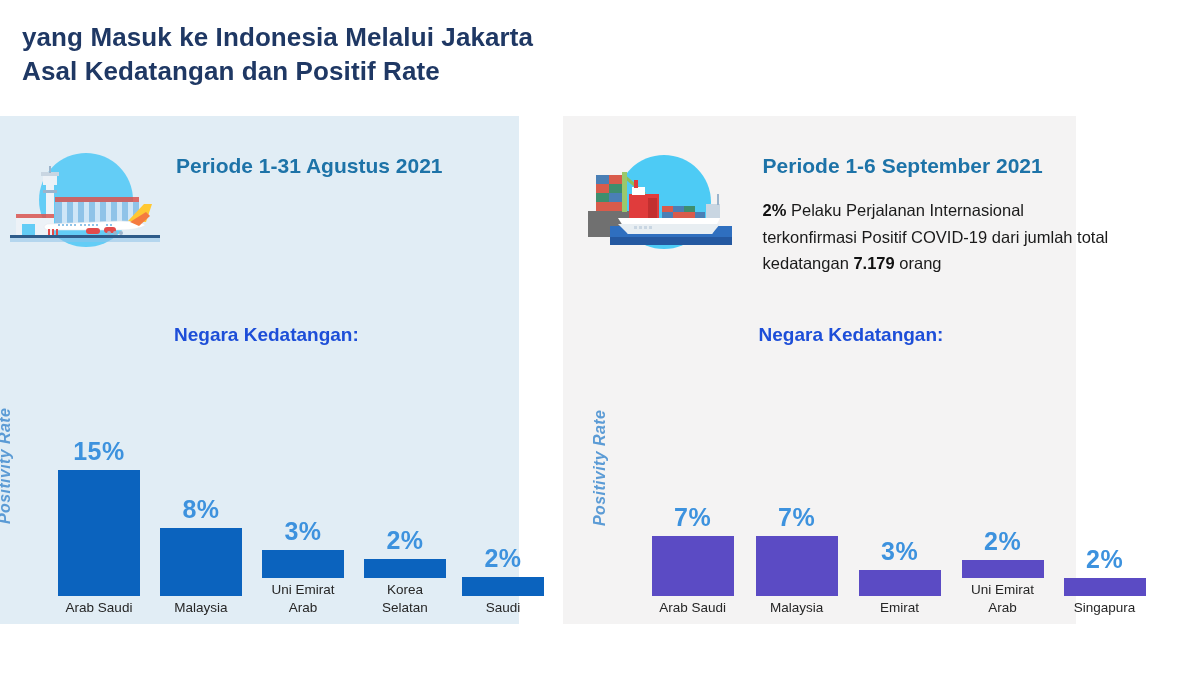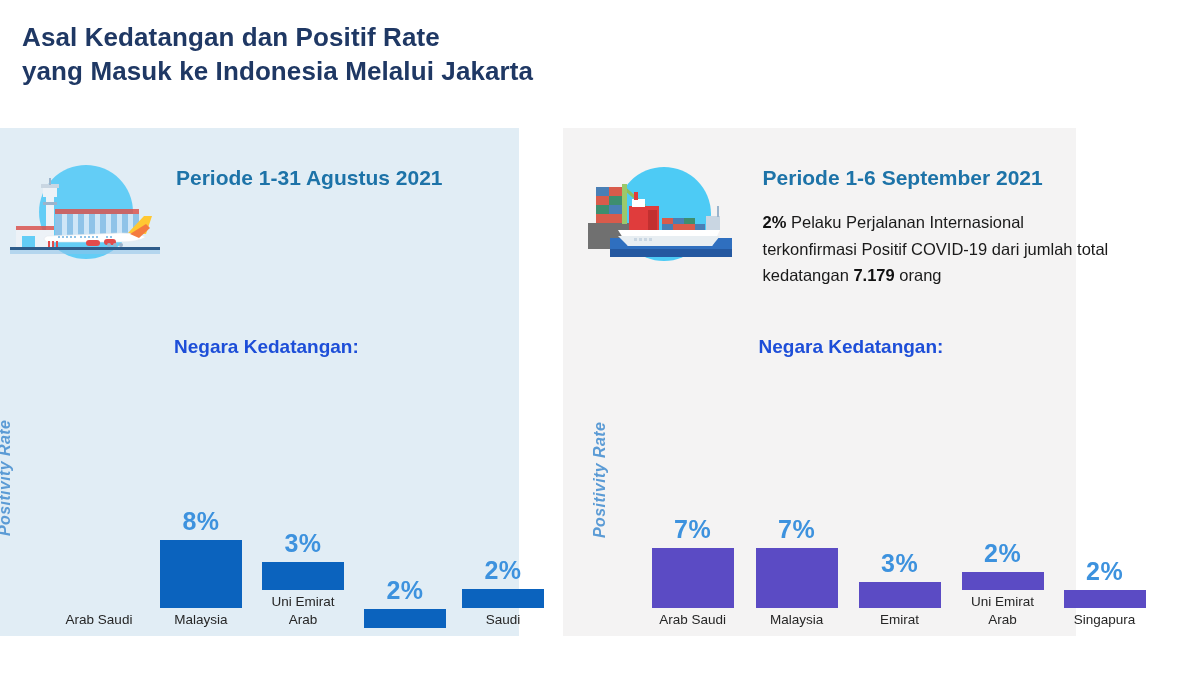--- a/index.html
+++ b/index.html
@@ -27,21 +27,21 @@
     font-weight: bold;
     line-height: 1.32;
     letter-spacing: .1px;
   }
   .page-title .tline { display: block; }
 
   
   .panels {
     position: absolute;
     left: 0;
-    top: 128px;
+    top: 116px;
     width: 1076px;
     height: 508px;
     display: flex;
     gap: 44px;
   }
   .panel {
     position: relative;
     height: 100%;
     box-sizing: border-box;
   }
@@ -155,22 +155,22 @@
     color: #262626;
     font-size: 13.5px;
     line-height: 1.28;
     white-space: pre-line;
   }
 </style>
 </head>
 <body>
 
 <div class="page-title">
+  <span class="tline">yang Masuk ke Indonesia Melalui Jakarta</span>
   <span class="tline">Asal Kedatangan dan Positif Rate</span>
-  <span class="tline">yang Masuk ke Indonesia Melalui Jakarta</span>
 </div>
 
 <div class="panels">
 
   <div class="panel panel-left">
 
     <div class="icon-art">
       <svg width="150" height="120" viewBox="0 0 150 120">
         <circle cx="76" cy="58" r="47" fill="#63CDF6"></circle>
 
@@ -234,20 +234,24 @@
     <div class="period-heading">Periode 1-31 Agustus 2021</div>
 
 
     <div class="chart-heading">Negara Kedatangan:</div>
 
     <div class="chart">
       <div class="axis-label">Positivity Rate</div>
       <div class="bars">
 
         <div class="bar-group" style="left:49px;">
+          <div class="bar-wrap">
+            <div class="bar-value">15%</div>
+            <div class="bar-rect" style="height:126px;"></div>
+          </div>
           <div class="bar-label">Arab Saudi</div>
         </div>
 
         <div class="bar-group" style="left:151px;">
           <div class="bar-wrap">
             <div class="bar-value">8%</div>
             <div class="bar-rect" style="height:68px;"></div>
           </div>
           <div class="bar-label">Malaysia</div>
         </div>
@@ -259,20 +263,22 @@
           </div>
           <div class="bar-label">Uni Emirat
 Arab</div>
         </div>
 
         <div class="bar-group" style="left:355px;">
           <div class="bar-wrap">
             <div class="bar-value">2%</div>
             <div class="bar-rect" style="height:19px;"></div>
           </div>
+          <div class="bar-label">Korea
+Selatan</div>
         </div>
 
         <div class="bar-group" style="left:453px;">
           <div class="bar-wrap">
             <div class="bar-value">2%</div>
             <div class="bar-rect" style="height:19px;"></div>
           </div>
           <div class="bar-label">Saudi</div>
         </div>
 

